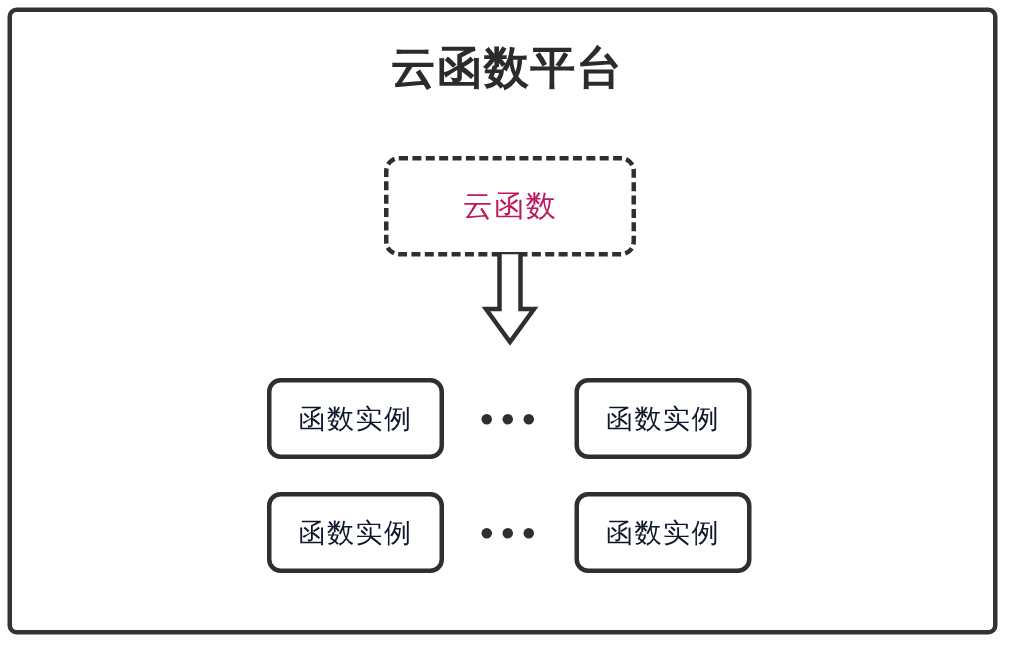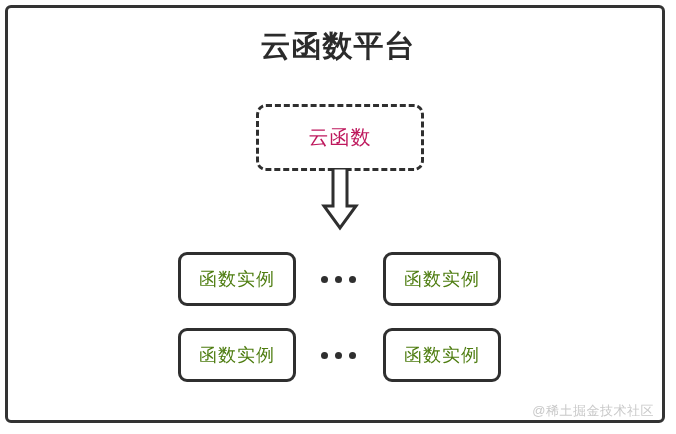--- a/index.html
+++ b/index.html
@@ -80,21 +80,21 @@
     box-sizing: border-box;
     border: 3px solid #2f2f2f;
     border-radius: 9px;
     background: #ffffff;
     display: flex;
     align-items: center;
     justify-content: center;
   }
   .instance-label {
     font-size: 18px;
-    color: #4d7c0f;
+    color: #0f172a;
     letter-spacing: 1px;
   }
   .row1 { top: 252px; }
   .row2 { top: 328px; }
   .col-left  { left: 178px; }
   .col-right { left: 383px; }
   
   .ellipsis {
     position: absolute;
     left: 310px;
@@ -162,15 +162,14 @@
   <div class="ellipsis row2">
     <span class="dot"></span>
     <span class="dot"></span>
     <span class="dot"></span>
   </div>
 
   <div class="instance-box row2 col-right">
     <span class="instance-label">函数实例</span>
   </div>
 
-  <div class="watermark">@稀土掘金技术社区</div>
 
 </div>
 
 </body></html>

